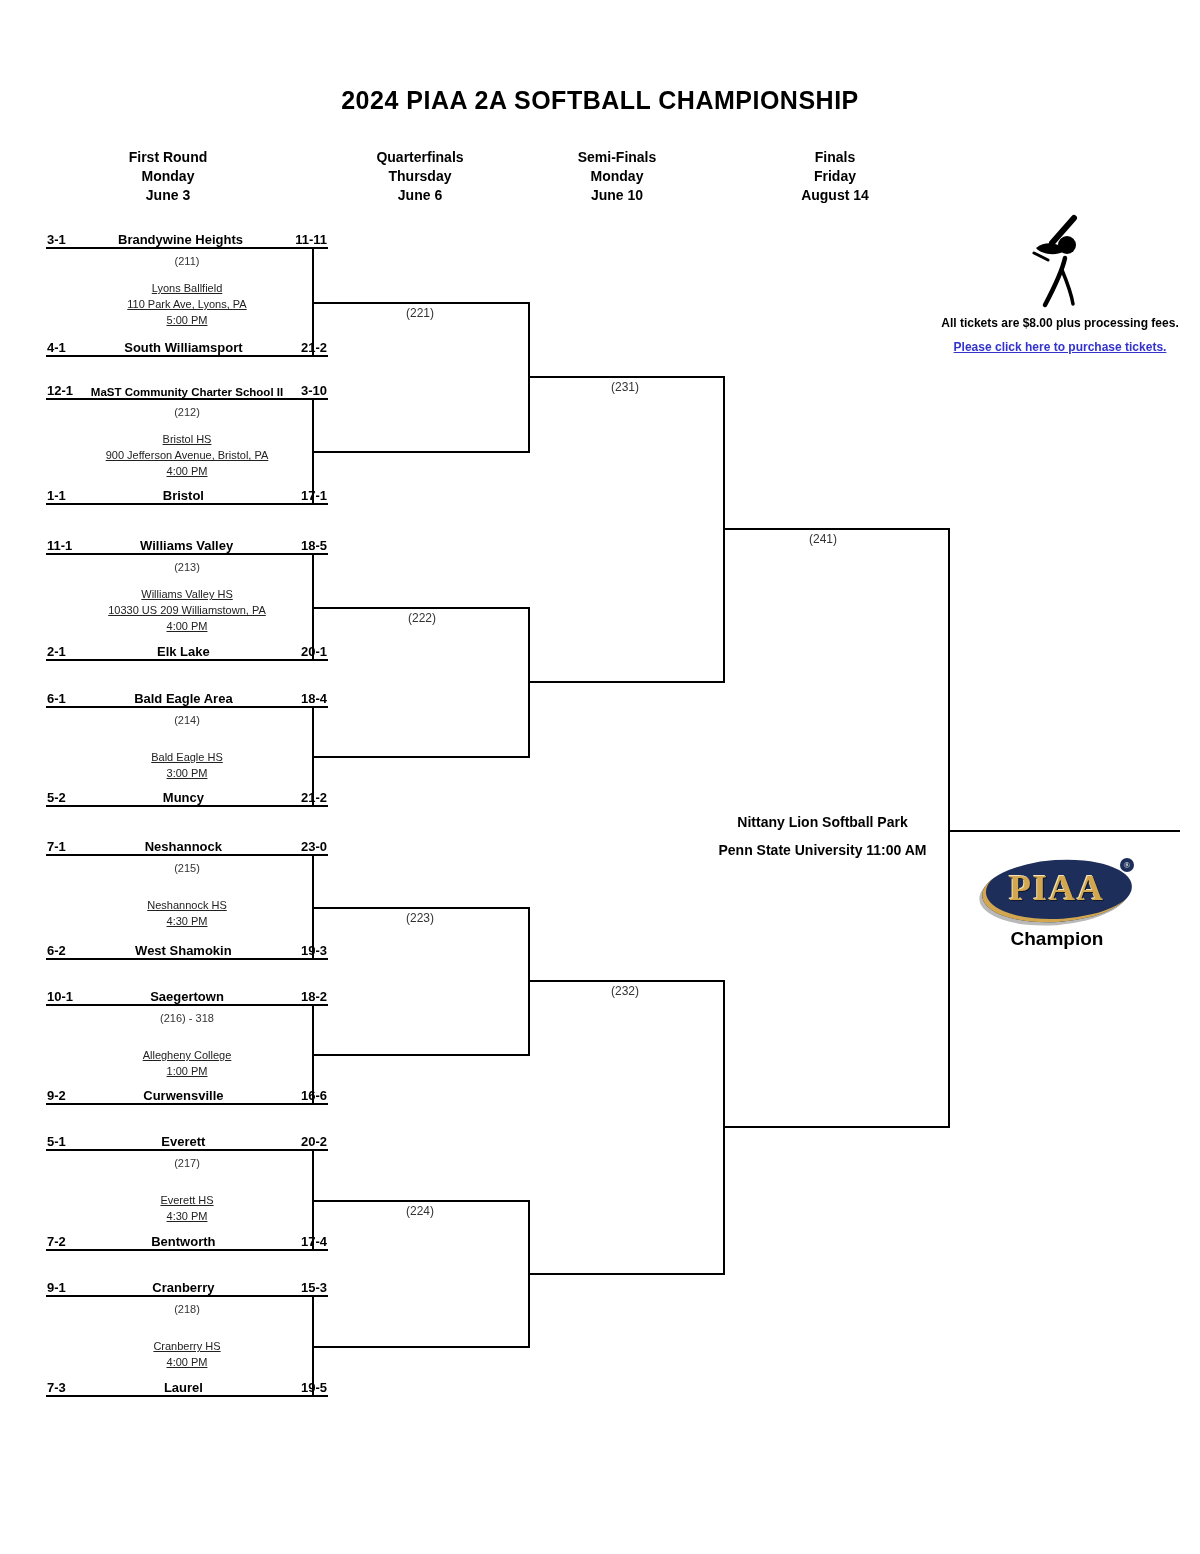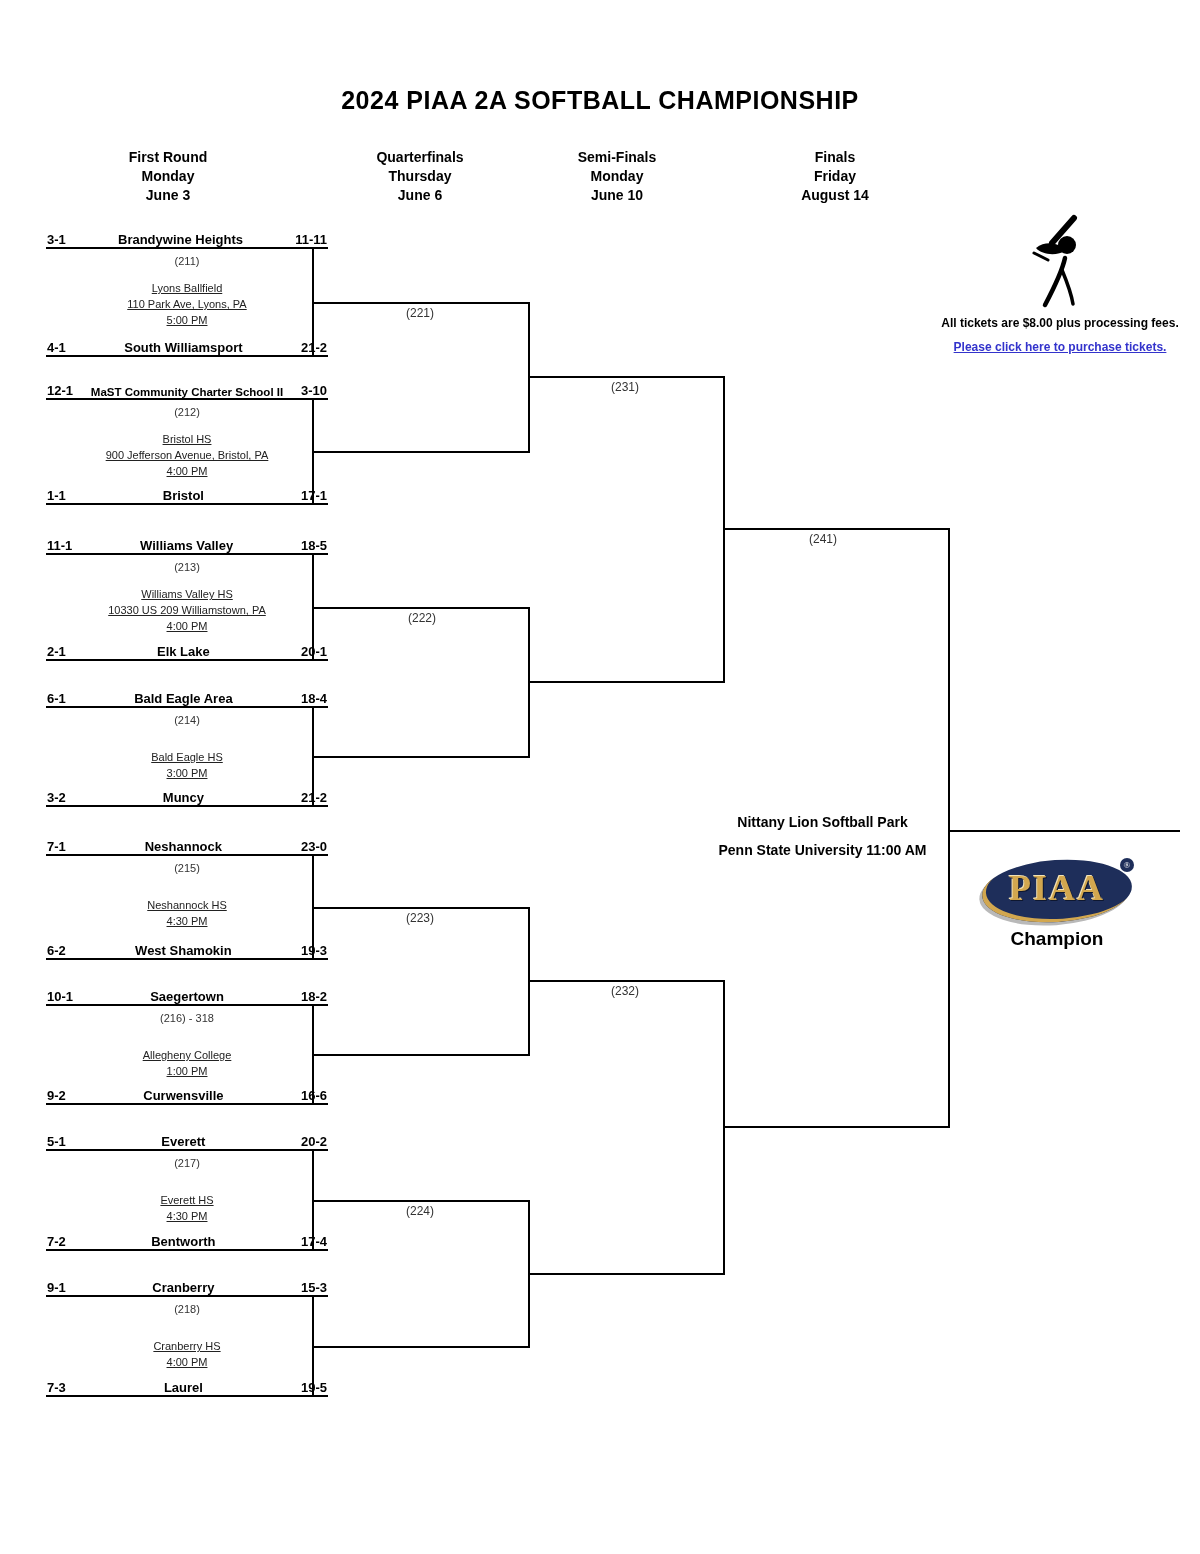--- a/index.html
+++ b/index.html
@@ -154,21 +154,21 @@
       <span class="tname">Bald Eagle Area</span>
       <span class="record">18-4</span>
     </div>
     <div class="game-label">(214)</div>
     <div class="venue v2">
       <div>Bald Eagle HS</div>
       <div>3:00 PM</div>
 
     </div>
     <div class="team-row bottom">
-      <span class="seed">3-2</span>
+      <span class="seed">5-2</span>
       <span class="tname">Muncy</span>
       <span class="record">21-2</span>
     </div>
   </div>
 
   <div class="game" style="top:835px;height:125px;">
     <div class="team-row top">
       <span class="seed">7-1</span>
       <span class="tname">Neshannock</span>
       <span class="record">23-0</span>

